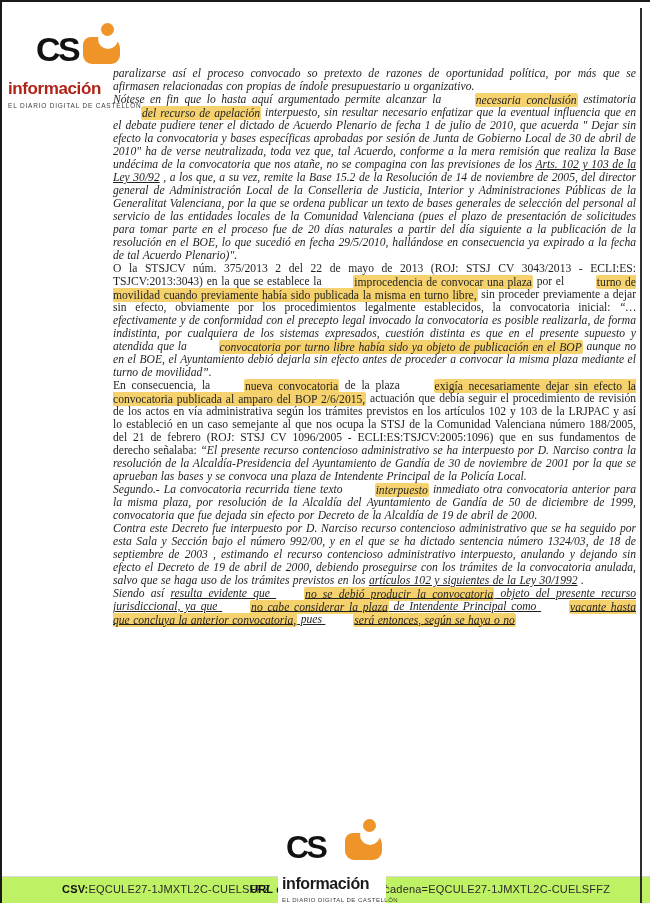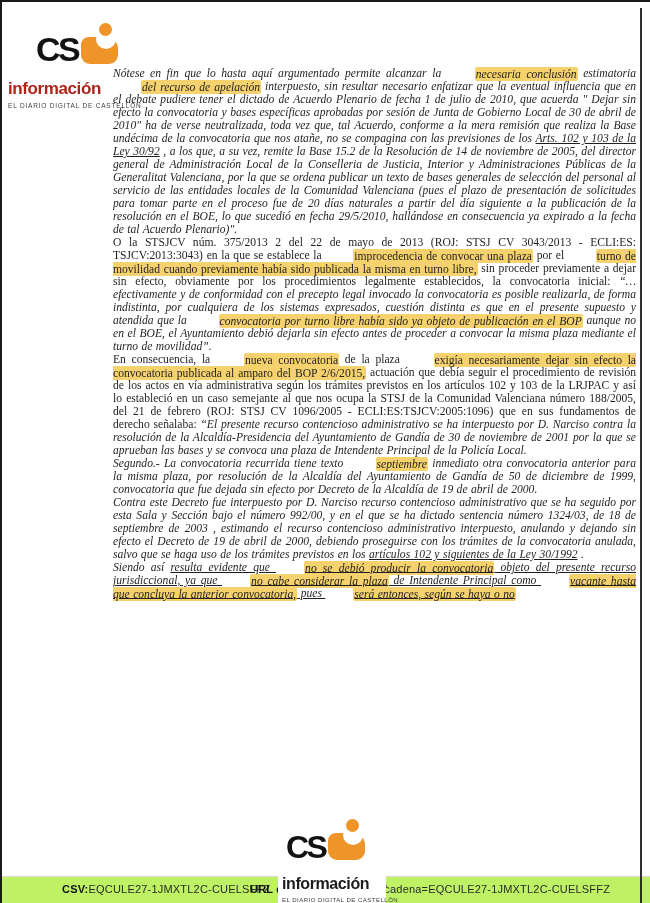--- a/index.html
+++ b/index.html
@@ -10,21 +10,21 @@
     color:var(--text,#1f1f1f);
   }
   
   .scan-edge{position:absolute;background:#1a1a1a;z-index:5;}
   .scan-edge.top{top:0;left:0;right:0;height:2px;}
   .scan-edge.left{top:0;left:0;width:2px;height:100%;}
   .scan-edge.right{top:8px;right:8px;width:2px;bottom:0;background:#2e2e2e;}
 
   
   .logo{position:absolute;font-family:"Liberation Sans", sans-serif;}
-  .logo-row{display:flex;align-items:flex-end;}
+  .logo-row{display:flex;align-items:flex-end;justify-content:space-between;}
   .logo-cs{font-weight:bold;color:#121212;font-size:34px;line-height:0.82;letter-spacing:-2.5px;}
   .logo-i{position:relative;width:37px;height:40px;margin-left:3px;}
   .i-body{position:absolute;bottom:0;left:0;width:37px;height:27px;
           background:var(--logo-orange,#ee9428);border-radius:8px 12px 9px 9px;}
   .i-notch{position:absolute;top:5px;right:2px;width:20px;height:20px;border-radius:50%;background:#ffffff;}
   .i-dot{position:absolute;top:-1px;right:6px;width:13px;height:13px;border-radius:50%;
          background:var(--logo-orange,#ee9428);z-index:2;}
   .logo-info{font-weight:bold;font-size:17px;letter-spacing:-0.4px;line-height:1.05;margin-top:16px;}
   .logo-top .logo-info{color:var(--logo-info-top,#b02318);}
   .logo-bottom .logo-info{color:var(--logo-info-bottom,#1b1b1b);}
@@ -75,24 +75,25 @@
       <span class="i-body"></span>
       <span class="i-notch"></span>
       <span class="i-dot"></span>
     </span>
   </div>
   <div class="logo-info">información</div>
   <div class="logo-tagline">EL DIARIO DIGITAL DE CASTELLÓN</div>
 </header>
 
 <main class="doc" id="doc">
+    <p class="para ital"><span>paralizarse así el proceso convocado so pretexto de razones de oportunidad política, por más que se afirmasen relacionadas con propias de índole presupuestario u organizativo.</span></p>
     <p class="para ital"><span>Nótese en fin que lo hasta aquí argumentado permite alcanzar la </span><span class="hl">necesaria conclusión</span><span> estimatoria </span><span class="hl">del recurso de apelación</span><span> interpuesto, sin resultar necesario enfatizar que la eventual influencia que en el debate pudiere tener el dictado de Acuerdo Plenario de fecha 1 de julio de 2010, que acuerda " Dejar sin efecto la convocatoria y bases específicas aprobadas por sesión de Junta de Gobierno Local de 30 de abril de 2010" ha de verse neutralizada, toda vez que, tal Acuerdo, conforme a la mera remisión que realiza la Base undécima de la convocatoria que nos atañe, no se compagina con las previsiones de los </span><span class="u">Arts. 102 y 103 de la Ley 30/92</span><span> , a los que, a su vez, remite la Base 15.2 de la Resolución de 14 de noviembre de 2005, del director general de Administración Local de la Conselleria de Justicia, Interior y Administraciones Públicas de la Generalitat Valenciana, por la que se ordena publicar un texto de bases generales de selección del personal al servicio de las entidades locales de la Comunidad Valenciana (pues el plazo de presentación de solicitudes para tomar parte en el proceso fue de 20 días naturales a partir del día siguiente a la publicación de la resolución en el BOE, lo que sucedió en fecha 29/5/2010, hallándose en consecuencia ya expirado a la fecha de tal Acuerdo Plenario)".</span></p>
     <p class="para roman"><span>O la STSJCV núm. 375/2013 2 del 22 de mayo de 2013 (ROJ: STSJ CV 3043/2013 - ECLI:ES: TSJCV:2013:3043) en la que se establece la </span><span class="hl">improcedencia de convocar una plaza</span><span> por el </span><span class="hl">turno de movilidad cuando previamente había sido publicada la misma en turno libre,</span><span> sin proceder previamente a dejar sin efecto, obviamente por los procedimientos legalmente establecidos, la convocatoria inicial: </span><span class="it">“… efectivamente y de conformidad con el precepto legal invocado la convocatoria es posible realizarla, de forma indistinta, por cualquiera de los sistemas expresados, cuestión distinta es que en el presente supuesto y atendida que la </span><span class="hl it">convocatoria por turno libre había sido ya objeto de publicación en el BOP</span><span class="it"> aunque no en el BOE, el Ayuntamiento debió dejarla sin efecto antes de proceder a convocar la misma plaza mediante el turno de movilidad”.</span></p>
     <p class="para roman"><span>En consecuencia, la </span><span class="hl">nueva convocatoria</span><span> de la plaza </span><span class="hl">exigía necesariamente dejar sin efecto la convocatoria publicada al amparo del BOP 2/6/2015,</span><span> actuación que debía seguir el procedimiento de revisión de los actos en vía administrativa según los trámites previstos en los artículos 102 y 103 de la LRJPAC y así lo estableció en un caso semejante al que nos ocupa la STSJ de la Comunidad Valenciana número 188/2005, del 21 de febrero (ROJ: STSJ CV 1096/2005 - ECLI:ES:TSJCV:2005:1096) que en sus fundamentos de derecho señalaba: </span><span class="it">“El presente recurso contencioso administrativo se ha interpuesto por D. Narciso contra la resolución de la Alcaldía-Presidencia del Ayuntamiento de Gandía de 30 de noviembre de 2001 por la que se aprueban las bases y se convoca una plaza de Intendente Principal de la Policía Local.</span></p>
-    <p class="para ital"><span>Segundo.- La convocatoria recurrida tiene texto </span><span class="hl">septiembre</span><span> inmediato otra convocatoria anterior para la misma plaza, por resolución de la Alcaldía del Ayuntamiento de Gandía de 50 de diciembre de 1999, convocatoria que fue dejada sin efecto por Decreto de la Alcaldía de 19 de abril de 2000.</span></p>
+    <p class="para ital"><span>Segundo.- La convocatoria recurrida tiene texto </span><span class="hl">interpuesto</span><span> inmediato otra convocatoria anterior para la misma plaza, por resolución de la Alcaldía del Ayuntamiento de Gandía de 50 de diciembre de 1999, convocatoria que fue dejada sin efecto por Decreto de la Alcaldía de 19 de abril de 2000.</span></p>
     <p class="para ital"><span>Contra este Decreto fue interpuesto por D. Narciso recurso contencioso administrativo que se ha seguido por esta Sala y Sección bajo el número 992/00, y en el que se ha dictado sentencia número 1324/03, de 18 de septiembre de 2003 , estimando el recurso contencioso administrativo interpuesto, anulando y dejando sin efecto el Decreto de 19 de abril de 2000, debiendo proseguirse con los trámites de la convocatoria anulada, salvo que se haga uso de los trámites previstos en los </span><span class="u">artículos 102 y siguientes de la Ley 30/1992</span><span> .</span></p>
     <p class="para ital"><span>Siendo así </span><span class="u">resulta evidente que </span><span class="hl u">no se debió producir la convocatoria</span><span class="u"> objeto del presente recurso jurisdiccional, ya que </span><span class="hl u">no cabe considerar la plaza</span><span class="u"> de Intendente Principal como </span><span class="hl u">vacante hasta que concluya la anterior convocatoria,</span><span class="u"> pues </span><span class="hl u">será entonces, según se haya o no</span></p>
   </main>
 
 <div class="logo logo-bottom">
   <div class="logo-row">
     <span class="logo-cs">CS</span>
     <span class="logo-i">
       <span class="i-body"></span>
       <span class="i-notch"></span>

